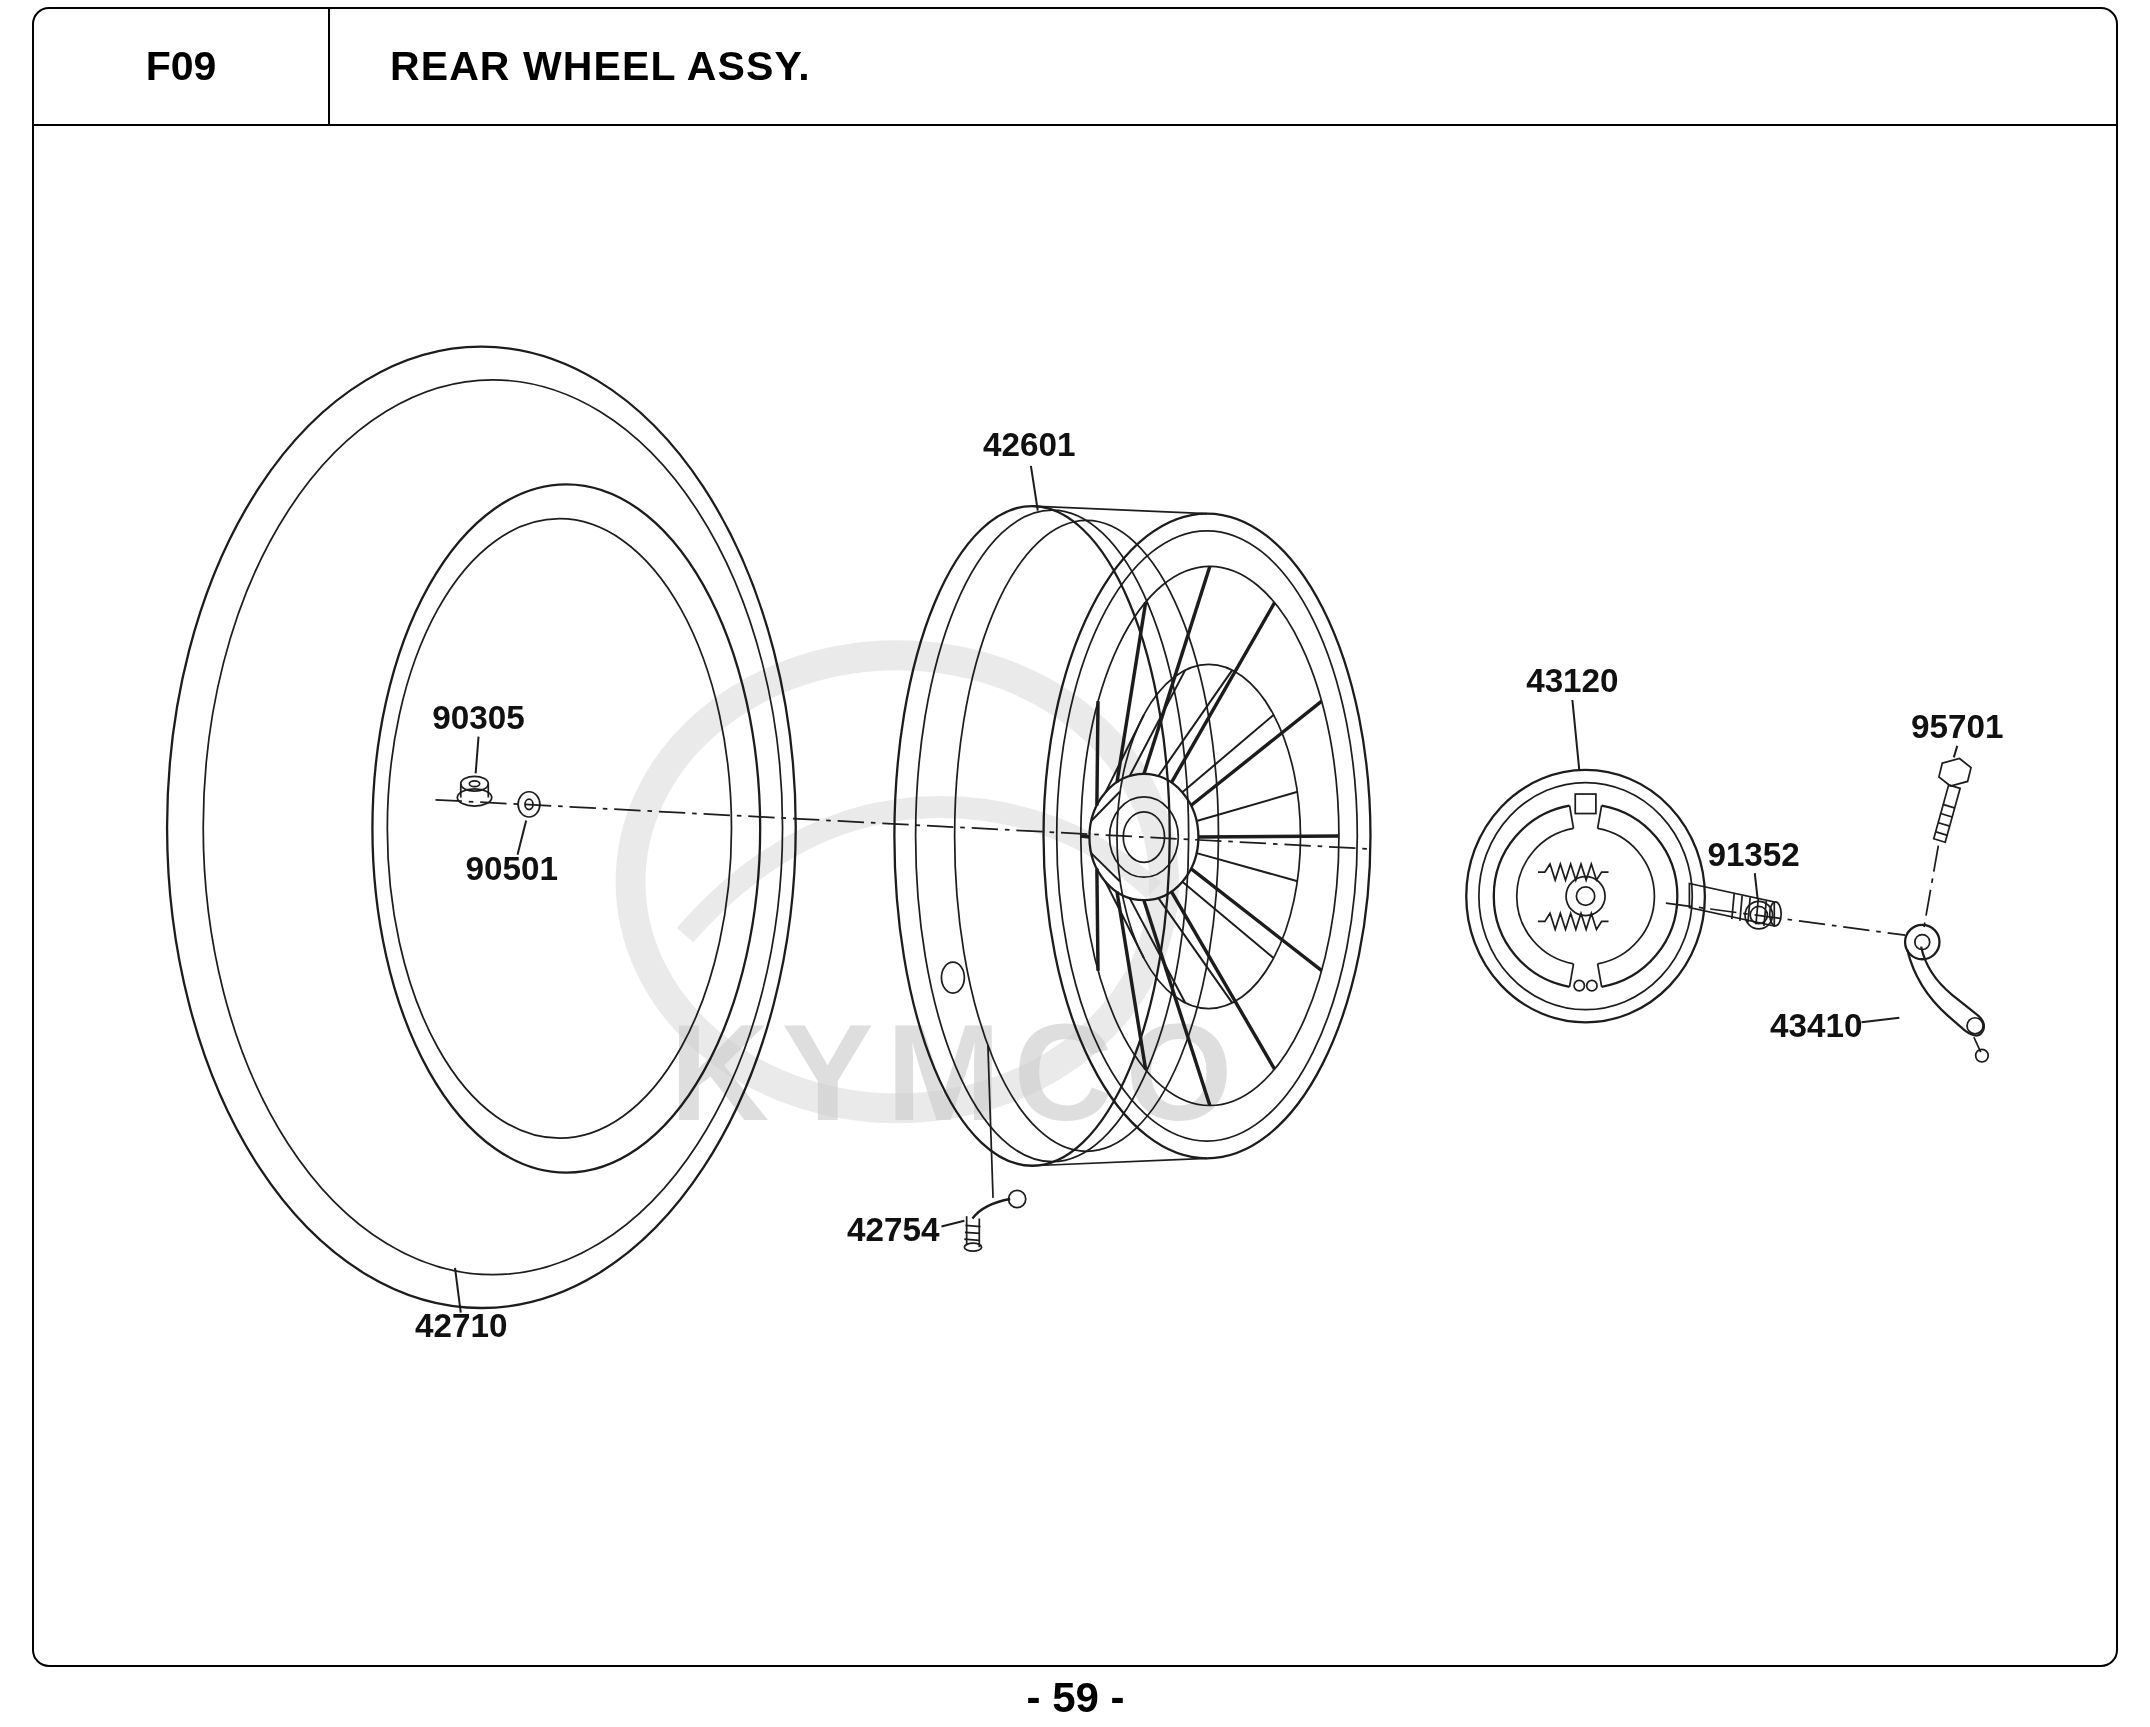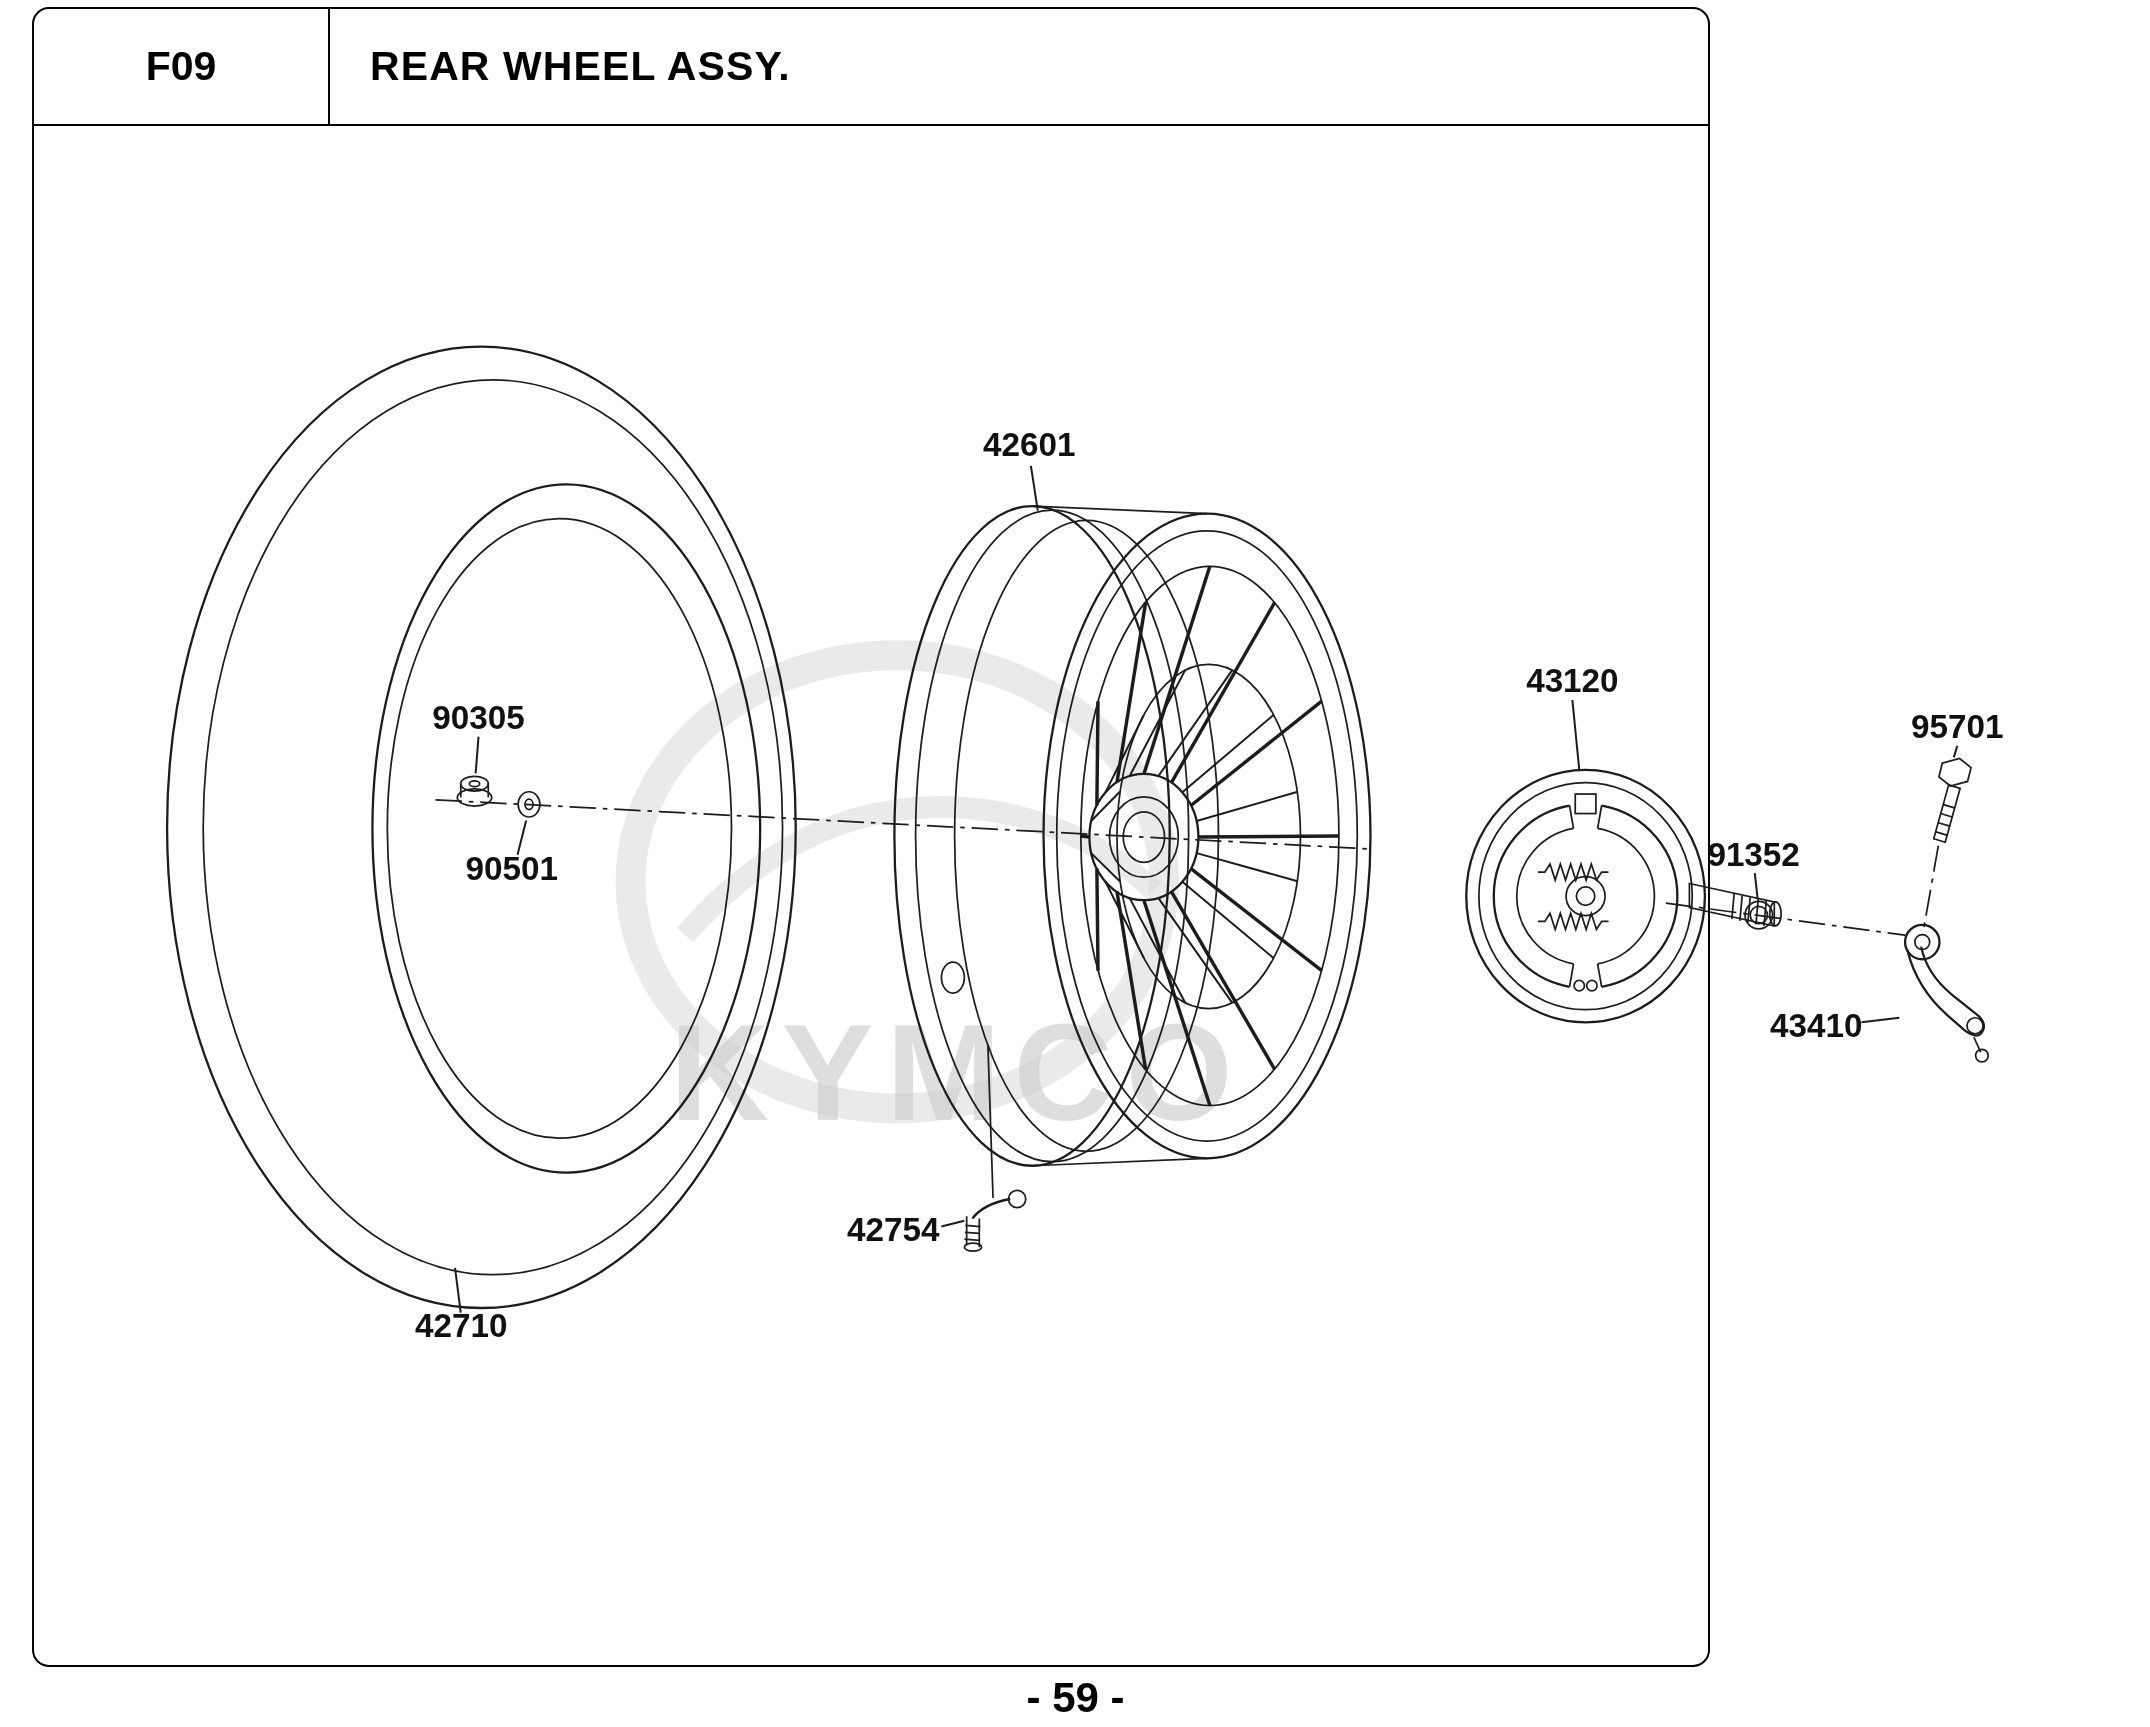--- a/index.html
+++ b/index.html
@@ -1,20 +1,20 @@
 <!DOCTYPE html>
 <html style="font-size:9.2px"><head>
 <meta charset="utf-8">
 <style>
   html,body{margin:0;padding:0;background:#fff;}
   body{width:2151px;height:1728px;position:relative;font-family:"Liberation Sans",sans-serif;color:#000;}
-  .page{position:absolute;left:32px;top:7px;width:1678px;height:1660px;border:2.3px solid #000;border-radius:17px;box-sizing:border-box;background:#fff;}
+  .page{position:absolute;left:32px;top:7px;width:2086px;height:1660px;border:2.3px solid #000;border-radius:17px;box-sizing:border-box;background:#fff;}
   .header{height:115px;border-bottom:2.3px solid #000;display:flex;align-items:stretch;}
   .code-box{width:294px;border-right:2.3px solid #000;display:flex;align-items:center;justify-content:center;font-size:41px;font-weight:bold;}
-  .title{display:flex;align-items:center;padding-left:40px;font-size:41px;font-weight:bold;letter-spacing:1.1px;}
+  .title{display:flex;align-items:center;padding-left:60px;font-size:41px;font-weight:bold;letter-spacing:1.1px;}
   .diagram{position:absolute;left:0;top:117px;width:2081px;height:1538px;}
   .footer{position:absolute;left:0;top:1674px;width:100%;text-align:center;font-size:42px;font-weight:bold;}
   
   .ln{fill:none;stroke:#1c1c1c;stroke-width:4;}
   .ln2{fill:none;stroke:#1c1c1c;stroke-width:3;}
   .ld{fill:none;stroke:#1c1c1c;stroke-width:3.5;}
   .s{stroke:#1c1c1c;stroke-width:6;}
   .s2{stroke:#1c1c1c;stroke-width:3.5;}
   .axis{fill:none;stroke:#1c1c1c;stroke-width:3;stroke-dasharray:46 12 8 12;}
   .lbl{font-size:58px;font-weight:bold;fill:#111;text-anchor:middle;font-family:"Liberation Sans",sans-serif;}

